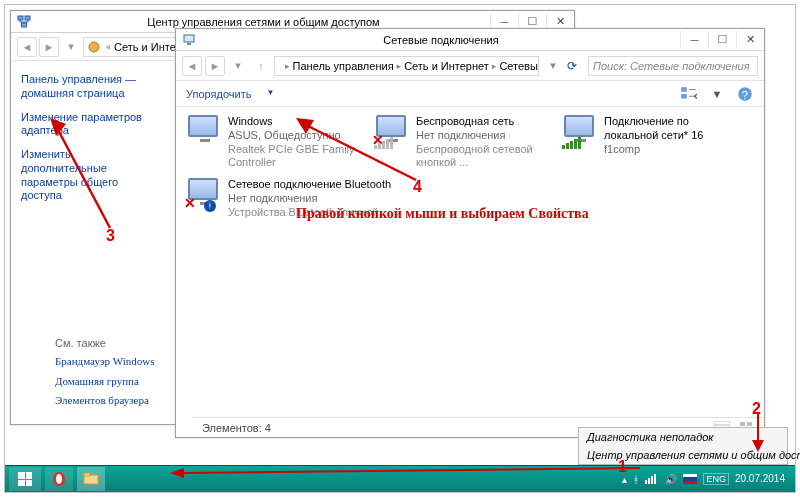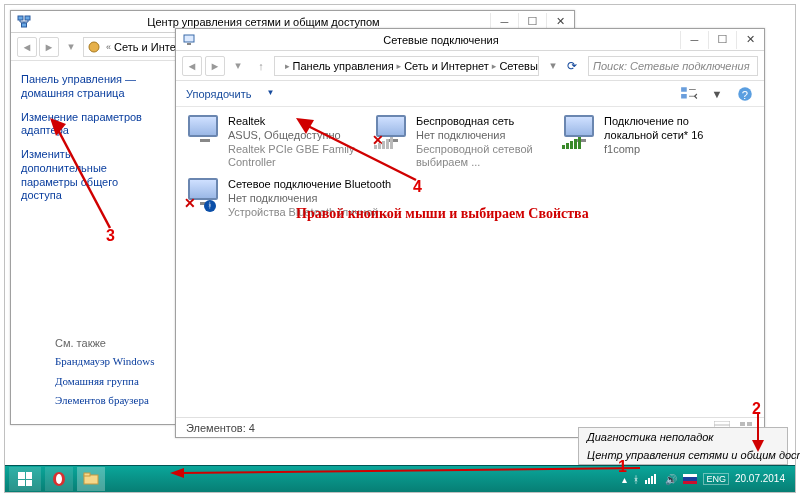--- a/index.html
+++ b/index.html
@@ -32,21 +32,21 @@
   .win-front { left: 175px; top: 28px; width: 590px; height: 410px; background:#fff; }
   .win-front .titlebar { border-bottom:1px solid #d8d8d8; }
   .wf-body { position:absolute; left:0; top:22px; right:0; bottom:0;}
   .wf-addrbar { height:30px; display:flex; align-items:center; padding:0 6px; gap:3px; border-bottom:1px solid #e0e0e0;}
   .wf-toolbar { height:26px; display:flex; align-items:center; padding:0 10px; border-bottom:1px solid #e6e6e6; }
   .wf-toolbtn { color:#164a9c; font-size:11px; display:flex; align-items:flex-start; gap:15px; cursor:pointer;}
   .wf-toolbtn .chev { font-size:8px; color:#164a9c;}
   .wf-toolright { margin-left:auto; display:flex; gap:10px; align-items:center;}
   .wf-toolicon { width:18px; height:16px; display:flex; align-items:center; justify-content:center; color:#555;}
   .wf-content { position:absolute; left:0; top:56px; right:0; bottom:20px; padding:8px 10px; overflow:hidden;}
-  .wf-status { position:absolute; left:0; right:0; bottom:0; height:20px; border-top:1px solid #e0e0e0; display:flex; align-items:center; padding:0 10px; font-size:11px; color:#444;}
+  .wf-status { position:absolute; left:16px; right:0; bottom:0; height:20px; border-top:1px solid #e0e0e0; display:flex; align-items:center; padding:0 10px; font-size:11px; color:#444;}
   .wf-status .right { margin-left:auto; display:flex; gap:8px; color:#777;}
   .connrow { display:flex; gap:10px; flex-wrap:wrap; }
   .conn { width:178px; display:flex; gap:6px; font-size:11px; line-height:1.25; margin-bottom:8px;}
   .conn .cicon { width:36px; height:34px; flex-shrink:0; position:relative;}
   .conn .ctext .t1 { color:#000;}
   .conn .ctext .t2 { color:#666;}
   .conn .ctext .t3 { color:#888;}
   .monitor { width:30px; height:22px; border:2px solid #6a86b0; border-radius:2px; background:linear-gradient(#cfe0ff,#9bb8e6); position:absolute; top:0; left:2px;}
   .monitor:after{content:"";position:absolute;left:10px;top:22px;width:10px;height:3px;background:#888;}
   .bars { position:absolute; bottom:0; left:0; display:flex; gap:1px; align-items:flex-end;}
@@ -198,42 +198,42 @@
     </div>
 
     <div class="wf-content">
       <div class="connrow">
 
         <div class="conn">
           <div class="cicon">
             <div class="monitor"></div>
           </div>
           <div class="ctext">
-            <div class="t1">Realtek</div>
+            <div class="t1">Windows</div>
             <div class="t2">ASUS, Общедоступно</div>
             <div class="t3">Realtek PCIe GBE Family Controller</div>
           </div>
         </div>
 
         <div class="conn">
           <div class="cicon">
             <div class="monitor"></div>
             <div class="redx">✕</div>
             <div class="bars off">
                 <span></span>
                 <span></span>
                 <span></span>
                 <span></span>
                 <span></span>
               </div>
           </div>
           <div class="ctext">
             <div class="t1">Беспроводная сеть</div>
             <div class="t2">Нет подключения</div>
-            <div class="t3">Беспроводной сетевой выбираем ...</div>
+            <div class="t3">Беспроводной сетевой кнопкой ...</div>
           </div>
         </div>
 
         <div class="conn">
           <div class="cicon">
             <div class="monitor"></div>
             <div class="bars">
                 <span></span>
                 <span></span>
                 <span></span>

